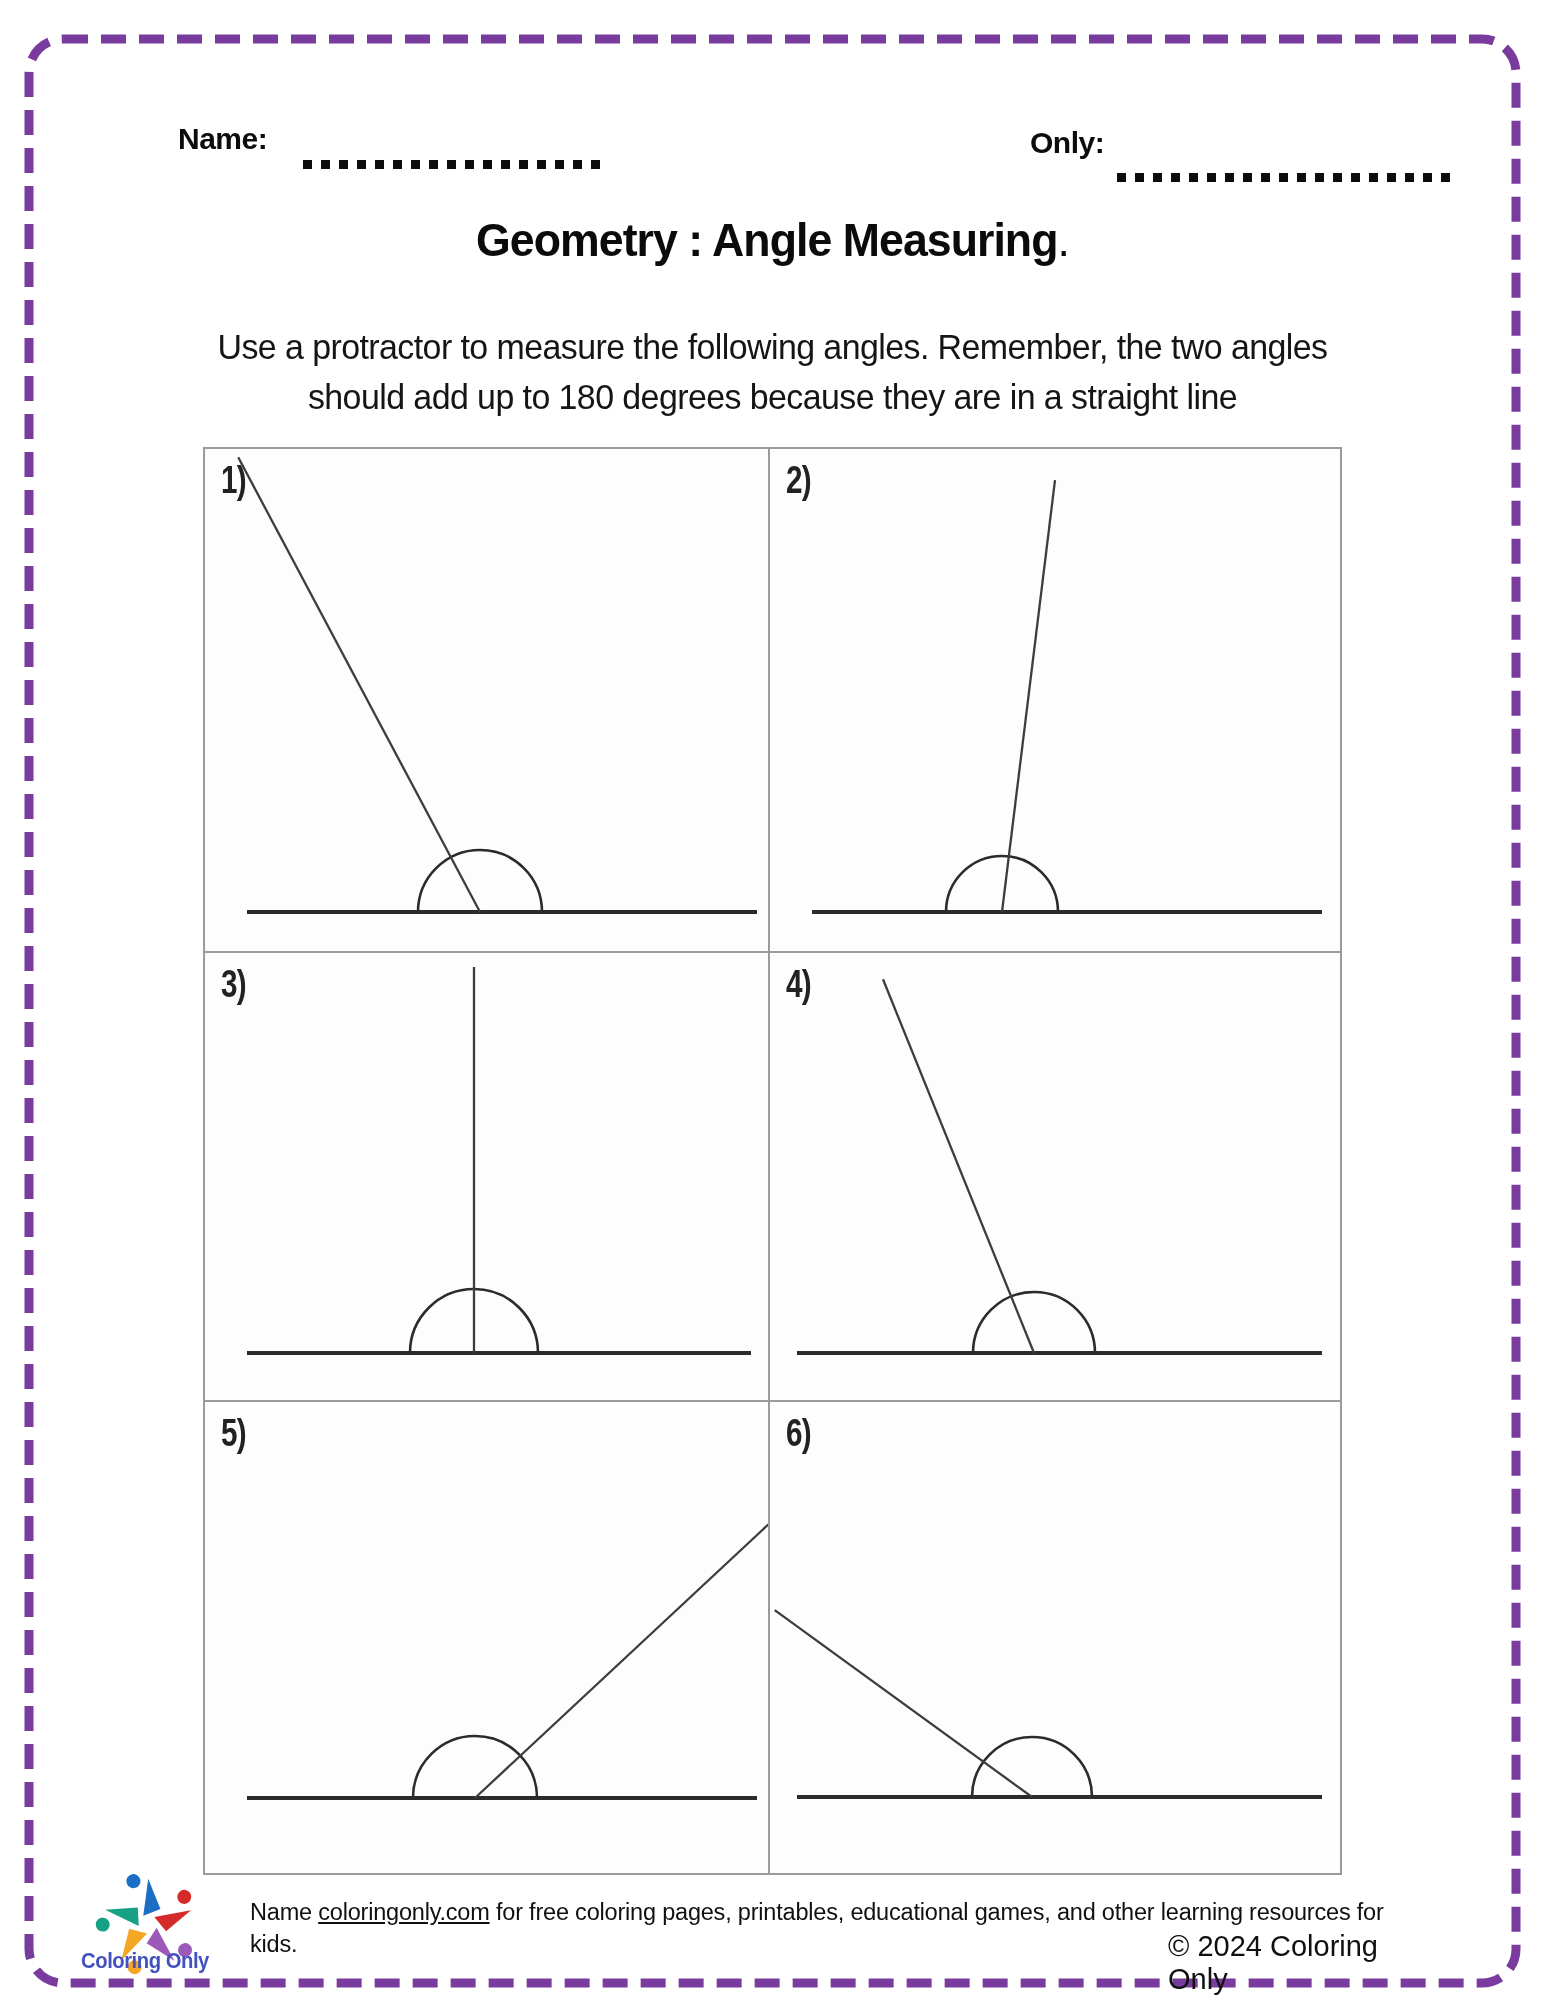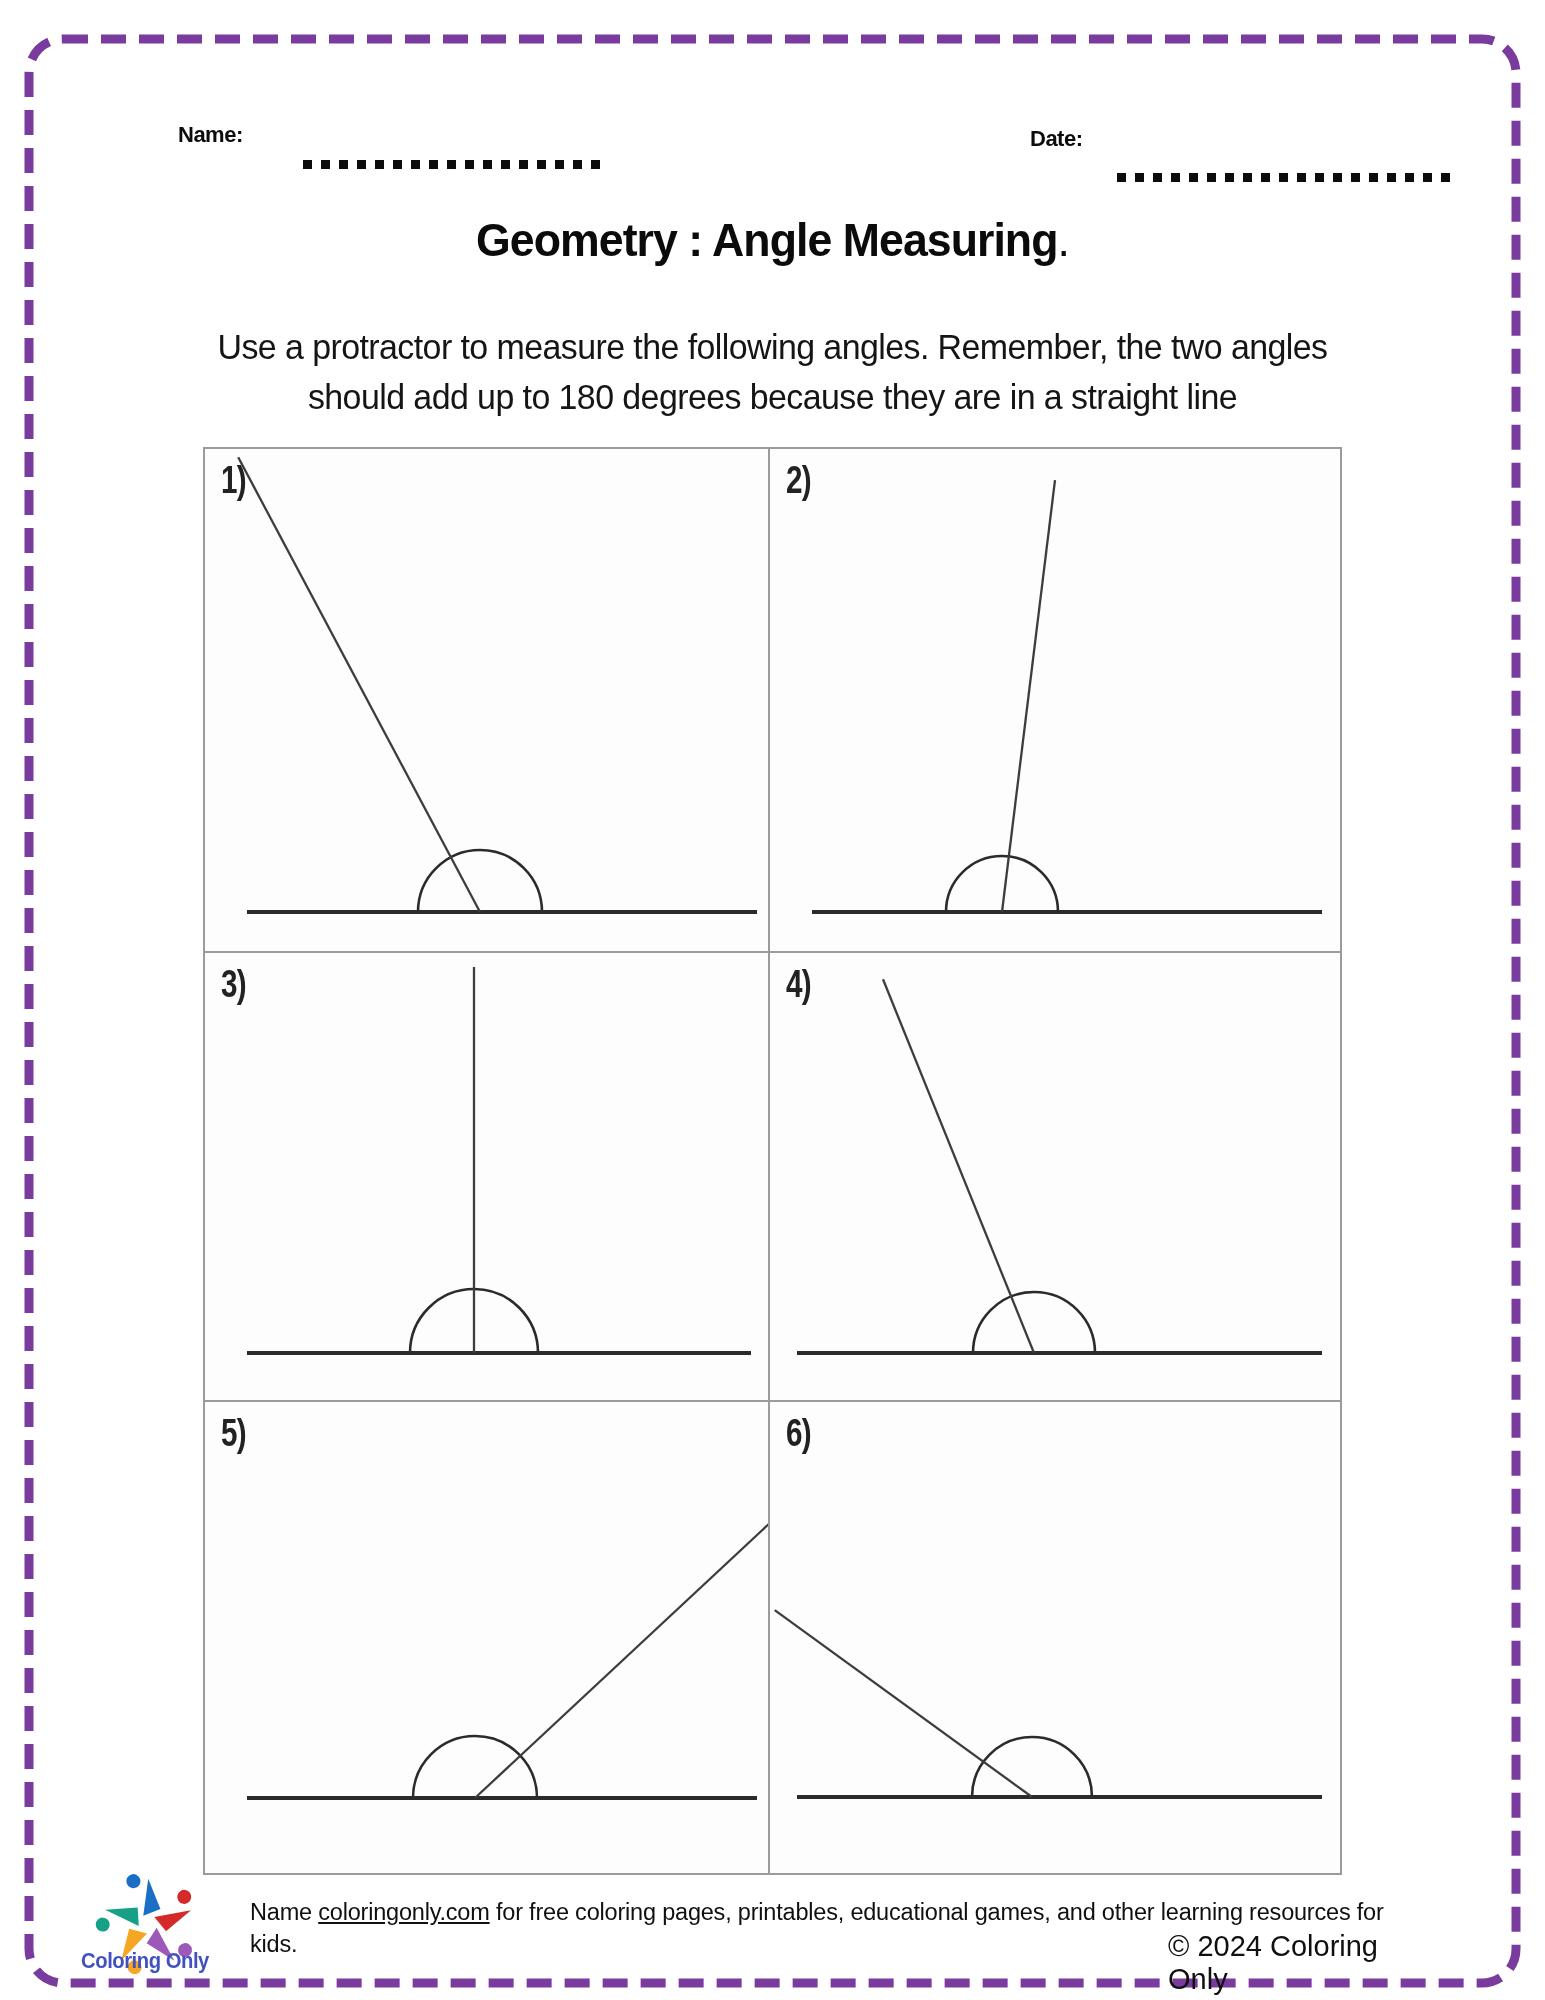--- a/index.html
+++ b/index.html
@@ -10,21 +10,21 @@
     font-family:"Liberation Sans", sans-serif;
     color:#111;
     overflow:hidden;
   }
   
   #frame-svg{position:absolute;left:0;top:0;width:1545px;height:2000px;pointer-events:none;}
 
   
   .field-label{
     position:absolute;
-    font-weight:700;font-size:22px;color:#0c0c0c;
+    font-weight:700;font-size:30px;color:#0c0c0c;
     letter-spacing:-0.5px;
   }
   #name-label{left:178px;top:122px;}
   #date-label{left:1030px;top:126px;}
   .dotted-line{
     position:absolute;height:9px;
     background:repeating-linear-gradient(90deg,#0c0c0c 0 9px,transparent 9px 18px);
   }
   #name-dotted{left:303px;top:160px;width:306px;}
   #date-dotted{left:1117px;top:173px;width:334px;}
@@ -90,21 +90,21 @@
 </head>
 <body>
 
 <svg id="frame-svg">
   <rect id="frame-rect" x="29" y="39" width="1487" height="1944" rx="34" ry="34" fill="none" stroke-width="9" stroke-dasharray="25 13" stroke="#7a3b9e"></rect>
 </svg>
 
 <div class="field-label" id="name-label">Name:</div>
 <div class="dotted-line" id="name-dotted"></div>
 
-<div class="field-label" id="date-label">Date:</div>
+<div class="field-label" id="date-label">Only:</div>
 <div class="dotted-line" id="date-dotted"></div>
 
 <div id="page-title"><span>Geometry : Angle Measuring</span><span class="period">.</span></div>
 
 <div id="instructions">
   <div>Use a protractor to measure the following angles. Remember, the two angles</div>
   <div>should add up to 180 degrees because they are in a straight line</div>
 </div>
 
 <div id="grid">

